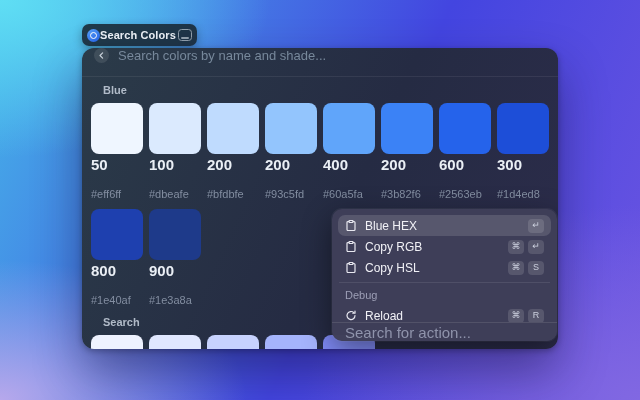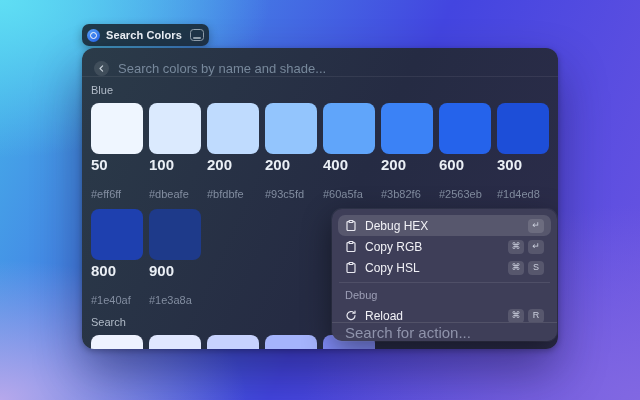--- a/index.html
+++ b/index.html
@@ -11,21 +11,21 @@
     background:
       radial-gradient(ellipse 62% 58% at 0% 0%, #5fdef4 0%, rgba(95,222,244,0) 68%),
       radial-gradient(ellipse 55% 50% at 0% 100%, #b7a8ec 0%, rgba(183,168,236,0) 70%),
       radial-gradient(ellipse 70% 65% at 100% 100%, #8168e2 0%, rgba(129,104,226,0) 75%),
       linear-gradient(115deg, #45b4e9 0%, #4345e0 55%, #6d55e1 100%);
   }
 
   
   .pill {
     position:absolute; left:82px; top:24px; height:22px;
-    display:flex; align-items:center; gap:6px; padding:0 5px 0 5px;
+    display:flex; align-items:center; padding:0 5px 0 5px;
     background:rgba(27,42,54,0.9); border-radius:7px;
     box-shadow:0 3px 10px rgba(0,0,0,0.3);
   }
   .pill-icon {
     width:13px; height:13px; border-radius:50%;
     background:linear-gradient(145deg,#57a2f8,#2563eb);
     position:relative; flex:0 0 auto;
   }
   .pill-icon::after {
     content:""; position:absolute; left:3px; top:3px; width:5px; height:5px;
@@ -43,36 +43,36 @@
 
   
   .panel {
     position:absolute; left:82px; top:48px; width:476px; height:301px;
     border-radius:12px; overflow:hidden;
     background:linear-gradient(115deg, #2b3b49 0%, #252b43 55%, #2c2c4b 100%);
     box-shadow:0 24px 48px rgba(20,16,60,0.45), 0 2px 6px rgba(0,0,0,0.3);
   }
 
   .searchbar {
-    height:29px; display:flex; align-items:flex-end; gap:9px; padding:0 12px;
+    height:29px; display:flex; align-items:flex-start; gap:9px; padding:0 12px;
     border-bottom:1px solid rgba(255,255,255,0.07);
   }
   .back-btn {
     width:15px; height:15px; border-radius:50%; background:rgba(255,255,255,0.1);
     display:flex; align-items:center; justify-content:center; color:#c6cfd8; flex:0 0 auto;
   }
   .back-btn svg { width:9px; height:9px; }
   .search-input {
     flex:1; background:transparent; border:none; outline:none;
     font-family:"Liberation Sans", sans-serif; font-size:13px; color:#dfe7ef;
   }
   .search-input::placeholder { color:#77889b; opacity:1; }
 
   .content { padding:7px 9px 0; }
-  .section-title { font-size:11px; font-weight:400; color:#b1bbc8; margin:0 0 6px 0; line-height:13px; }
+  .section-title { font-size:11px; font-weight:700; color:#b1bbc8; margin:0 0 6px 12px; line-height:13px; }
   .swatch-grid { display:grid; grid-template-columns:repeat(8,52px); gap:8px 6px; }
   .cell { width:52px; }
   .swatch { width:52px; height:51px; border-radius:8px; }
   .shade { margin-top:4px; font-size:15px; font-weight:700; color:#eaeff5; line-height:13px; }
   .hexcode { margin-top:17px; font-size:11px; color:#828da0; line-height:13px; }
   .section-indigo { margin-top:9px; }
 
   
   .menu {
     position:absolute; left:250px; top:161px; width:225px; height:132px;
@@ -209,21 +209,21 @@
     <div class="menu">
       <div class="menu-rows">
 
         <div class="menu-row active">
           <span class="mi">
             <svg viewBox="0 0 24 24" fill="none" stroke="currentColor" stroke-width="2.4" stroke-linecap="round" stroke-linejoin="round">
                 <path d="M16 4h2a2 2 0 0 1 2 2v14a2 2 0 0 1-2 2H6a2 2 0 0 1-2-2V6a2 2 0 0 1 2-2h2"></path>
                 <rect x="8" y="2" width="8" height="4" rx="1"></rect>
               </svg>
           </span>
-          <span class="menu-label">Debug HEX</span>
+          <span class="menu-label">Blue HEX</span>
           <span class="keys">
             <span class="keycap">↵</span>
           </span>
         </div>
 
         <div class="menu-row">
           <span class="mi">
             <svg viewBox="0 0 24 24" fill="none" stroke="currentColor" stroke-width="2.4" stroke-linecap="round" stroke-linejoin="round">
                 <path d="M16 4h2a2 2 0 0 1 2 2v14a2 2 0 0 1-2 2H6a2 2 0 0 1-2-2V6a2 2 0 0 1 2-2h2"></path>
                 <rect x="8" y="2" width="8" height="4" rx="1"></rect>

